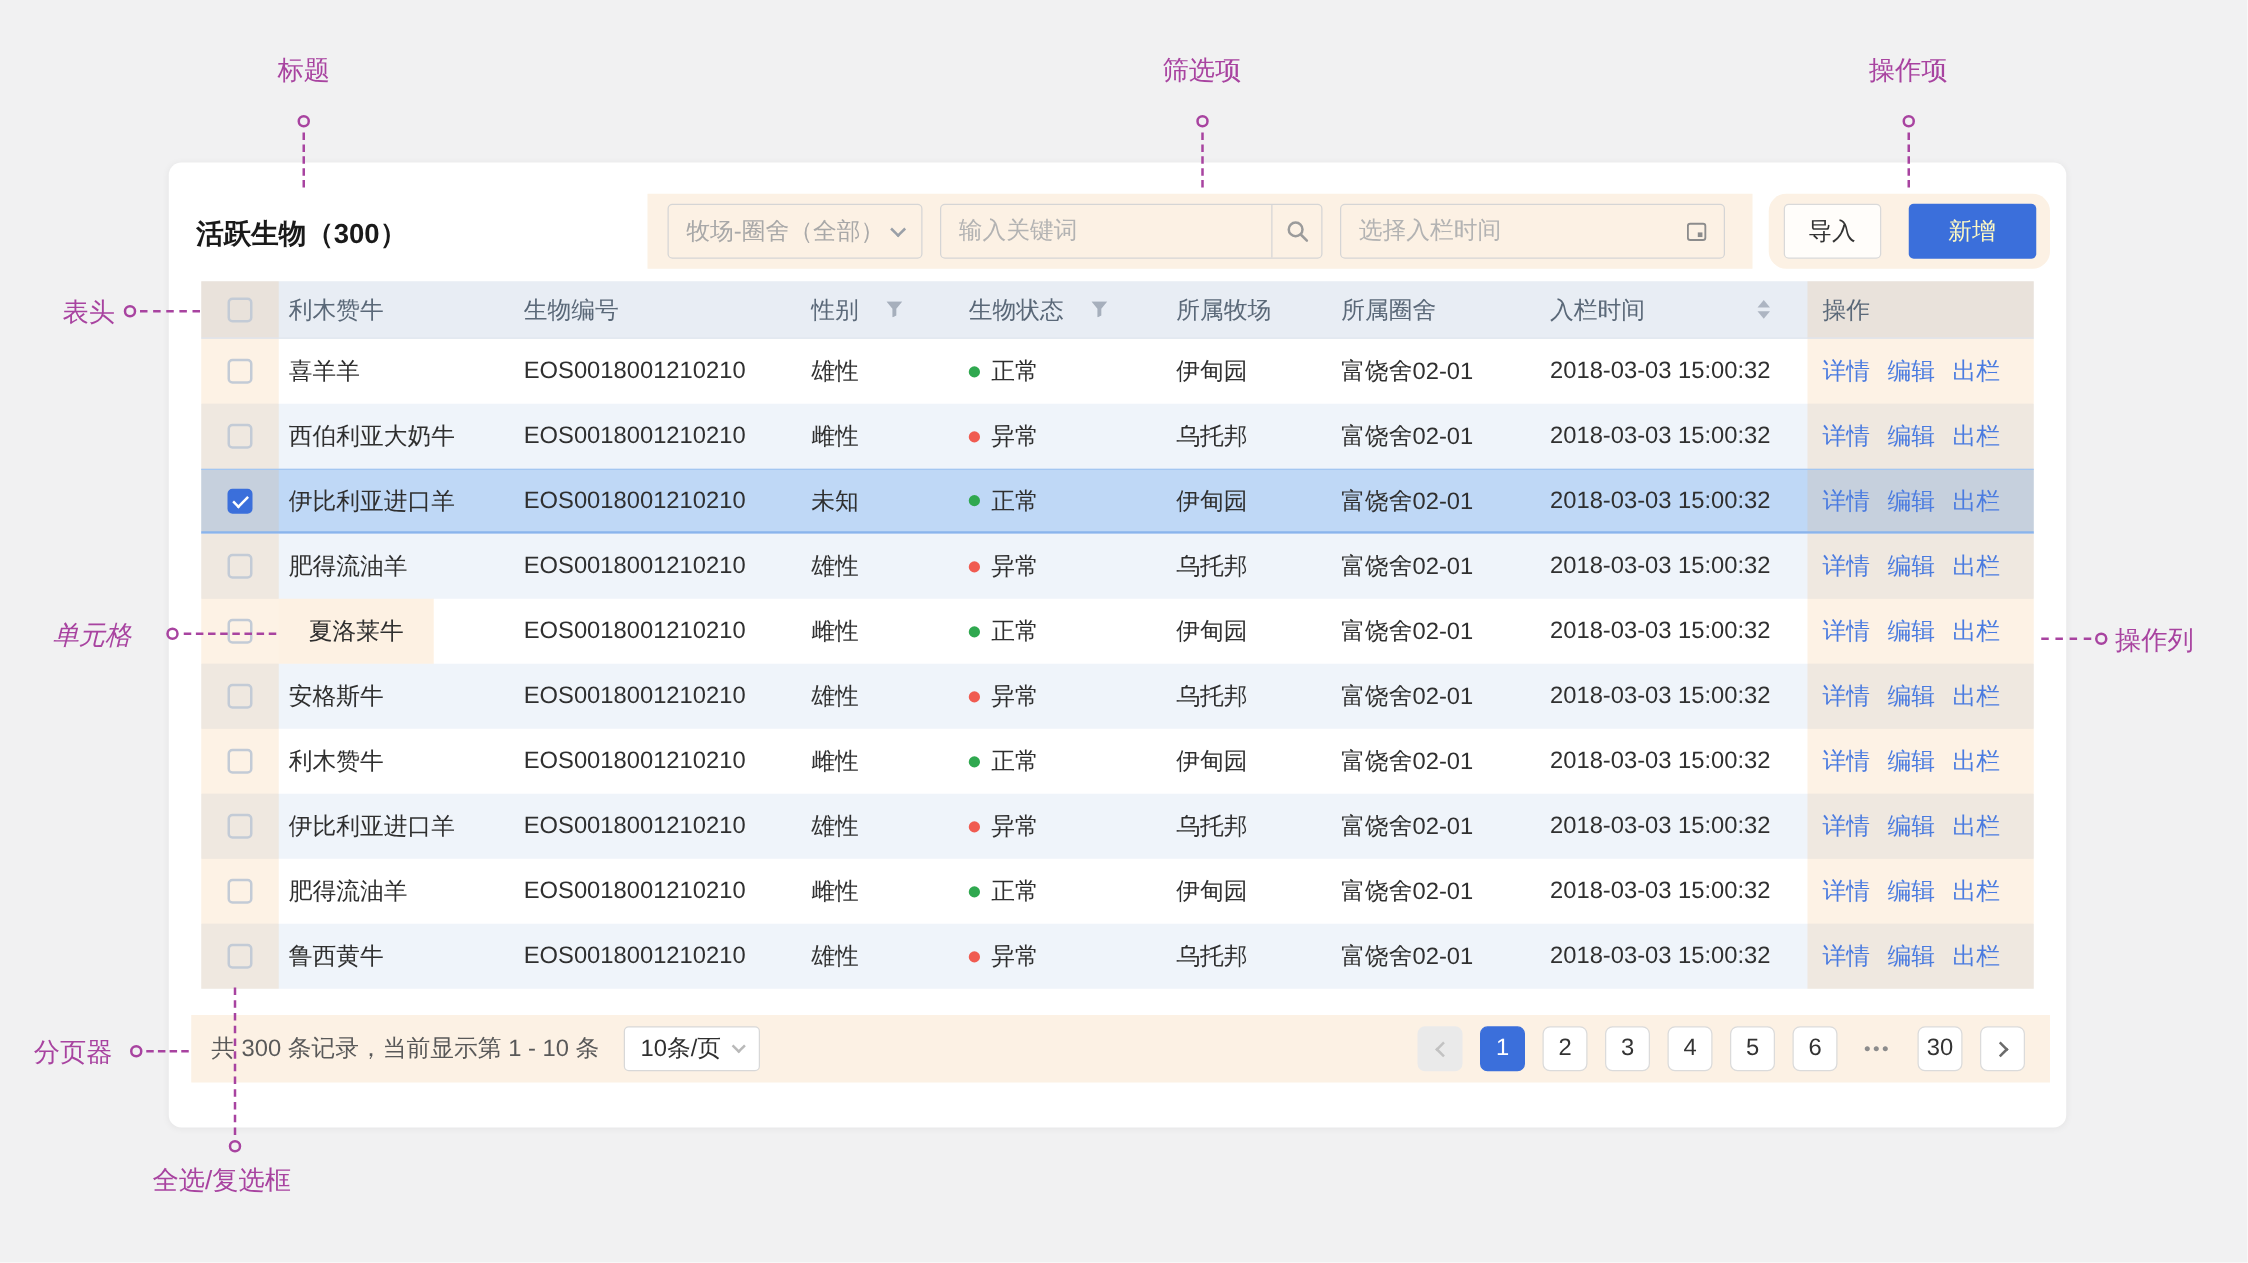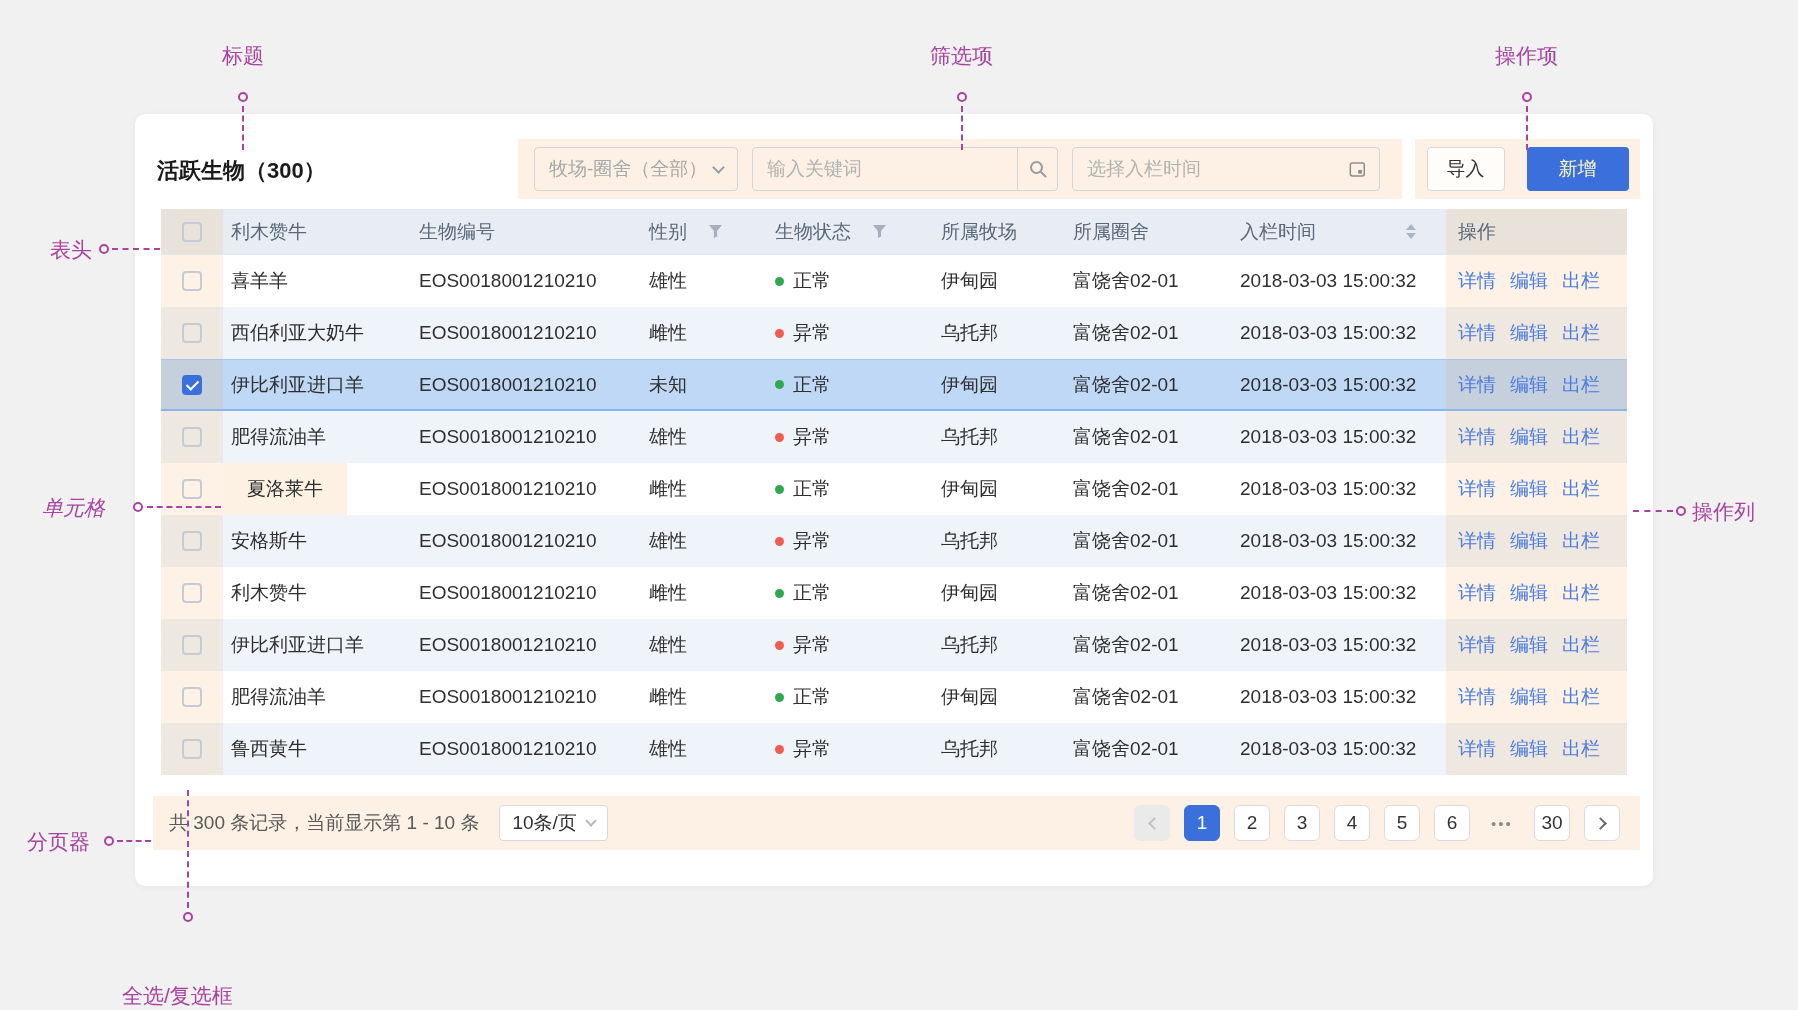--- a/index.html
+++ b/index.html
@@ -1,20 +1,20 @@
 <!DOCTYPE html>
 <html><head>
 <meta charset="utf-8">
 <style>
   * { margin:0; padding:0; box-sizing:border-box; }
   html,body { width:1798px; height:1010px; }
   body { font-family:"Liberation Sans","DejaVu Sans",sans-serif; background:#F1F1F2; position:relative; overflow:hidden; }
 
   
-  .card { position:absolute; left:135px; top:114px; width:1518px; height:772px;
+  .card { position:absolute; left:135px; top:130px; width:1518px; height:772px;
           background:#fff; border-radius:10px; box-shadow:0 1px 6px rgba(0,0,0,.05); }
   .card-title { position:absolute; left:22px; top:42px; font-size:22px; font-weight:bold; color:#1a1a1a; }
 
   
   .peach { background:#FCF1E4; }
 
   
   .filter-block { position:absolute; left:383px; top:25px; width:884px; height:60px;
                   display:flex; align-items:center; gap:14px; padding:0 16px; }
   .fld { height:44px; border:1px solid #D5D5D5; border-radius:4px; background:transparent;
@@ -23,21 +23,21 @@
                width:100%; height:100%; padding:0 14px; font-family:inherit; }
   .fld input::placeholder { color:#B3B3B3; }
   .select-box { width:204px; padding:0 14px; justify-content:space-between; cursor:pointer; }
   .date-box { width:308px; padding-right:12px; }
   .kw-box { width:306px; padding:0; }
   .kw-seg { width:46px; height:100%; border-left:1px solid #D5D5D5; display:flex; align-items:center; justify-content:center; }
   .chev { display:inline-block; width:9px; height:9px; border-right:2px solid #9AA0A8; border-bottom:2px solid #9AA0A8; transform:rotate(45deg); margin-top:-4px; }
 
   
   .actions-block { position:absolute; left:1280px; top:25px; width:225px; height:60px;
-                   display:flex; align-items:center; justify-content:center; gap:22px; }
+                   display:flex; align-items:center; justify-content:center; gap:22px;border-radius:14px; }
   .btn { height:44px; border-radius:4px; font-size:19px; display:flex; align-items:center; justify-content:center; cursor:pointer; }
   .btn-plain { width:78px; background:#FFFDFA; border:1px solid #D9D9D9; color:#333; }
   .btn-primary { width:102px; background:#3B6FDB; color:#fef9c3; border:none; }
 
   
   .table { position:absolute; left:26px; top:95px; width:1466px; }
   .thead { display:flex; height:46px; background:#E8EDF4; align-items:stretch; border-bottom:1px solid #DFE6EE; }
   .th { display:flex; align-items:center; font-size:19px; color:#5A6878; }
   .tr { display:flex; height:52px; }
   .tr.zebra { background:#EFF4FA; }
@@ -441,13 +441,13 @@
 <div class="dash-h" style="left:1633px; top:510px; width:40px;"></div>
 <div class="ring" style="left:1676px; top:506px;"></div>
 <div class="anno" style="left:1692px; top:498px;">操作列</div>
 
 <div class="anno" style="left:27px; top:828px;">分页器</div>
 <div class="ring" style="left:104px; top:836px;"></div>
 <div class="dash-h" style="left:117px; top:840px; width:34px;"></div>
 
 <div class="dash-v" style="left:187px; top:790px; height:118px;"></div>
 <div class="ring" style="left:183px; top:912px;"></div>
-<div class="anno" style="left:122px; top:982px;">全选/复选框</div>
+<div class="anno" style="left:122px; top:930px;">全选/复选框</div>
 
 </body></html>

